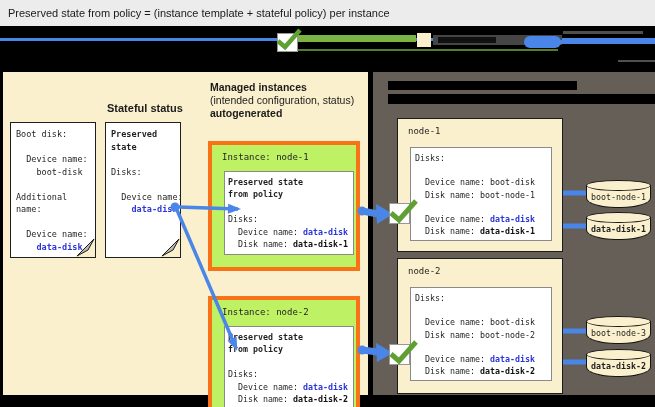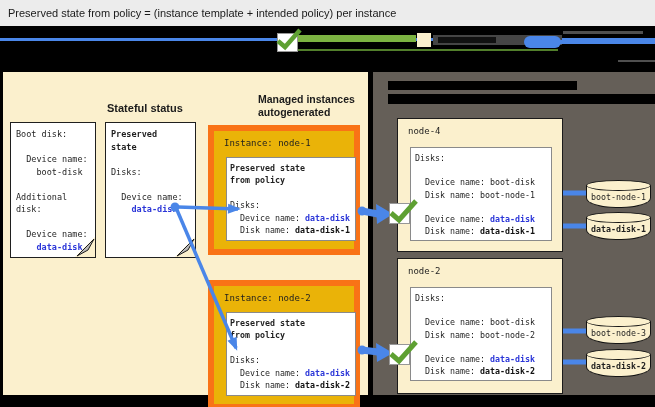--- a/index.html
+++ b/index.html
@@ -17,21 +17,21 @@
   .h{position:absolute;font-weight:bold;font-size:11px;color:#1b1b1b;line-height:13.5px;}
   .mh{position:absolute;font-size:10.5px;color:#1b1b1b;line-height:13px;white-space:nowrap;}
   .mh .bold{font-weight:bold;}
   
   .doc{position:absolute;background:#fff;border:1px solid #1f1f1f;box-sizing:border-box;
        padding:5px 5px;font:8.5px/12.5px "DejaVu Sans Mono",monospace;color:#1f1f1f;}
   .ln{white-space:pre;}
   .doc .ln{height:12.5px;}
   .fold{position:absolute;right:-1px;bottom:-1px;}
   
-  .obox{position:absolute;background:#eab308;border:6px solid #f97316;box-sizing:border-box;}
+  .obox{position:absolute;background:#bef264;border:4px solid #f97316;box-sizing:border-box;margin-top:16px;}
   .boxlabel{position:absolute;left:10px;top:7px;font:9px "DejaVu Sans Mono",monospace;
             color:#1f1f1f;white-space:pre;}
   .inner{position:absolute;background:#fff;border:1px solid #8a8a8a;box-sizing:border-box;
          padding:4px 3px;font:8.3px/12.4px "DejaVu Sans Mono",monospace;color:#1f1f1f;}
   .inner .ln{height:12.4px;}
   
   .nbox{position:absolute;background:#FBF0CD;border:1px solid #1b1b1b;box-sizing:border-box;}
   .ninner{position:absolute;background:#fff;border:1px solid #8a8a8a;box-sizing:border-box;
           padding:4px 4px;font:8.3px/12.2px "DejaVu Sans Mono",monospace;color:#1f1f1f;}
   .ninner .ln{height:12.2px;}
@@ -52,21 +52,21 @@
            font:8.3px "DejaVu Sans Mono",monospace;color:#1f1f1f;}
   .cyl-lbl.bv{font-weight:bold;}
   .overlay{position:absolute;left:0;top:0;width:655px;height:407px;pointer-events:none;}
 </style>
 </head>
 <body>
 
 <div class="canvas">
 
   <div class="titlebar">
-    <span>Preserved state from policy = (instance template + intended policy) per instance</span>
+    <span>Preserved state from policy = (instance template + stateful policy) per instance</span>
   </div>
 
   <div class="band-shape" style="left:0;top:38px;width:655px;height:3px;background:#4a86e8;"></div>
   <div class="band-shape" style="left:298px;top:35px;width:118px;height:7px;background:#7cb342;"></div>
   <div class="band-shape" style="left:292px;top:49px;width:266px;height:2px;background:#527f2b;"></div>
   <div class="band-shape" style="left:417px;top:33px;width:14px;height:14px;background:#FBF0CD;"></div>
   <div class="band-shape" style="left:433px;top:35px;width:129px;height:10px;background:#454545;"></div>
   <div class="band-shape" style="left:438px;top:37px;width:58px;height:6px;background:#111;"></div>
   <div class="band-shape" style="left:524px;top:36px;width:37px;height:12px;background:#4a86e8;border-radius:6px;"></div>
   <div class="band-shape" style="left:558px;top:40px;width:97px;height:4px;background:#4a86e8;"></div>
@@ -77,43 +77,44 @@
       <path d="M5 15 L12 21 L27 4" stroke="#5ea032" stroke-width="4.5" fill="none"></path>
     </svg>
   </div>
 
   <div class="panel-left"></div>
   <div class="panel-right"></div>
   <div class="redact" style="left:388px;top:81px;width:189px;height:9px;"></div>
   <div class="redact" style="left:388px;top:94px;width:267px;height:10px;"></div>
 
   <div class="h" style="left:107px;top:102px;white-space:nowrap;">Stateful status</div>
-  <div class="mh" style="left:210px;top:93px;margin-left:48px;">
+  <div class="mh" style="left:210px;top:81px;">
     <div class="bold">Managed instances</div>
+    <div>(intended configuration, status)</div>
     <div class="bold">autogenerated</div>
   </div>
 
   <div class="doc" style="left:10px;top:122px;width:86px;height:136px;">
     <div class="ln">Boot disk:</div>
     <div class="ln"></div>
     <div class="ln">  Device name:</div>
     <div class="ln">    boot-disk</div>
     <div class="ln"></div>
     <div class="ln">Additional</div>
-    <div class="ln">disk:</div>
+    <div class="ln">name:</div>
     <div class="ln"></div>
     <div class="ln">  Device name:</div>
     <div class="ln accent">    data-disk</div>
     <svg class="fold" width="22" height="22" viewBox="0 0 22 22">
       <polygon points="21,1 21,21 1,21" fill="#FBF0CD"></polygon>
       <polygon points="3,20 20,3 14,14" fill="#b9b9b9" stroke="#1b1b1b" stroke-width="1" stroke-linejoin="round"></polygon>
     </svg>
   </div>
 
-  <div class="doc" style="left:105px;top:122px;width:91px;height:136px;">
+  <div class="doc" style="left:105px;top:122px;width:76px;height:136px;">
     <div class="ln b">Preserved</div>
     <div class="ln b">state</div>
     <div class="ln"></div>
     <div class="ln">Disks:</div>
     <div class="ln"></div>
     <div class="ln">  Device name:</div>
     <div class="ln accent">    data-disk</div>
     <svg class="fold" width="22" height="22" viewBox="0 0 22 22">
       <polygon points="21,1 21,21 1,21" fill="#FBF0CD"></polygon>
       <polygon points="3,20 20,3 14,14" fill="#b9b9b9" stroke="#1b1b1b" stroke-width="1" stroke-linejoin="round"></polygon>
@@ -138,21 +139,21 @@
       <div class="ln b">Preserved state</div>
       <div class="ln b">from policy</div>
       <div class="ln"></div>
       <div class="ln">Disks:</div>
       <div class="ln"><span>  Device name: </span><span class="accent">data-disk</span></div>
       <div class="ln"><span>  Disk name: </span><span class="bv">data-disk-2</span></div>
     </div>
   </div>
 
   <div class="nbox" style="left:397px;top:118px;width:166px;height:134px;">
-    <div class="boxlabel">node-4</div>
+    <div class="boxlabel">node-1</div>
     <div class="ninner" style="left:12px;top:28px;width:142px;height:94px;">
       <div class="ln">Disks:</div>
       <div class="ln"></div>
       <div class="ln">  Device name: boot-disk</div>
       <div class="ln">  Disk name: boot-node-1</div>
       <div class="ln"></div>
       <div class="ln"><span>  Device name: </span><span class="accent">data-disk</span></div>
       <div class="ln"><span>  Disk name: </span><span class="bv">data-disk-1</span></div>
     </div>
   </div>

